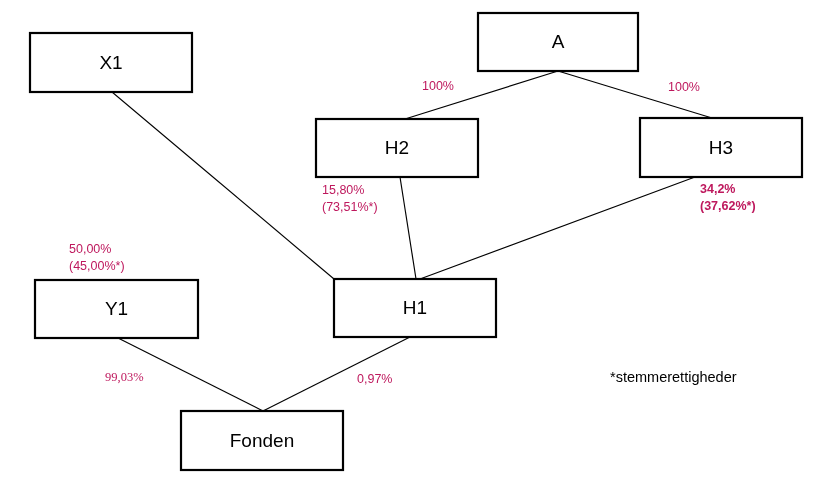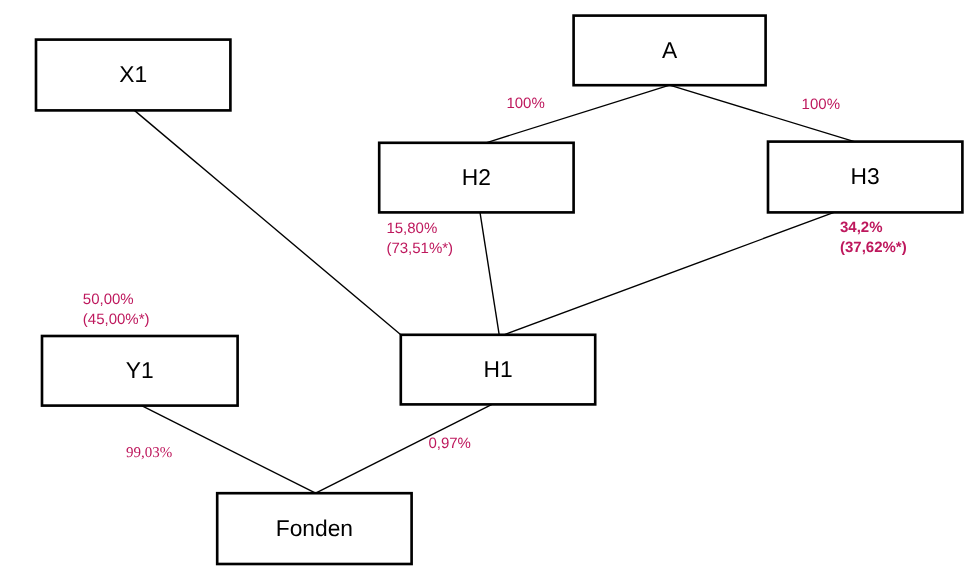--- a/index.html
+++ b/index.html
@@ -105,17 +105,18 @@
   <div id="edge-labels-layer">
       <div class="edge-label" style="left: 422px; top: 78px;">100%</div>
       <div class="edge-label" style="left: 668px; top: 79px;">100%</div>
       <div class="edge-label" style="left: 322px; top: 182px;">15,80%
 (73,51%*)</div>
       <div class="edge-label" style="left: 700px; top: 181px; font-weight: bold;">34,2%
 (37,62%*)</div>
       <div class="edge-label" style="left: 21px; top: 241px; margin-left: 48px;">50,00%
 (45,00%*)</div>
       <div class="edge-label" style="left: 105px; top: 369px; font-family: Liberation Serif, serif;">99,03%</div>
-      <div class="edge-label" style="left: 357px; top: 361px;">0,97%</div>
+      <div class="edge-label" style="left: 357px; top: 371px;">0,97%</div>
     </div>
 
+  <div class="footnote" id="footnote-text" style="left: 610px; top: 369px;">*stemmerettigheder</div>
 
 </div>
 
 </body></html>

